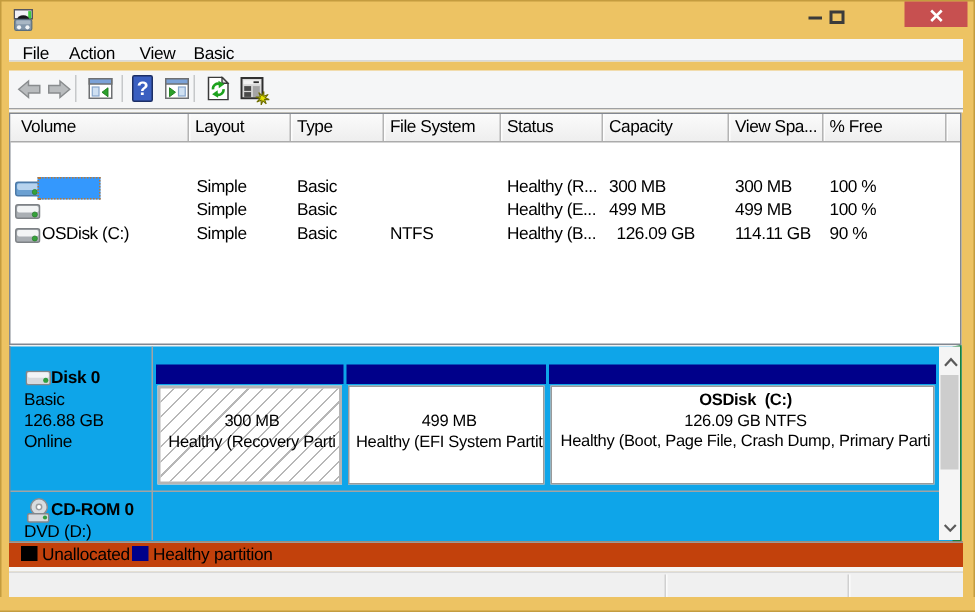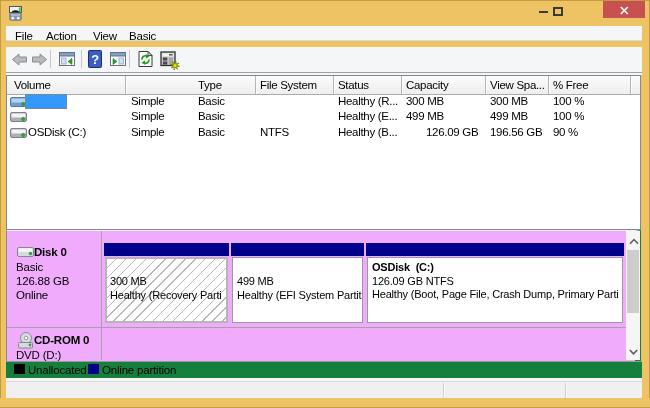--- a/index.html
+++ b/index.html
@@ -19,43 +19,43 @@
 .menuitem { position:absolute; top:4px; }
 #toolbar { position:absolute; left:6px; top:47px; width:636px; height:26px; background:#f5f6f7; border-bottom:1px solid #9fa1a3; }
 .tsep { position:absolute; top:3px; width:1px; height:18px; background:#c6c8ca; }
 #gap1 { position:absolute; left:6px; top:73px; width:636px; height:2px; background:#f5f6f7; }
 
 
 #listview { position:absolute; left:6px; top:75px; width:635px; height:155px; background:#fff; border:1px solid #828790; }
 #lvheader { position:absolute; left:0; top:0; width:633px; height:19px; background:linear-gradient(#fbfbfb,#eeeeee); border-bottom:1px solid #ababab; }
 .hcol { position:absolute; top:0; height:18px; border-right:1px solid #b4b4b4; box-shadow: 1px 0 0 #fdfdfd; }
 .hlabel { position:absolute; top:3px; left:4px; white-space:nowrap; letter-spacing:-0.3px; }
-.lvrow { position:absolute; left:0; width:633px; height:15.5px; }
+.lvrow { position:absolute; left:0; width:633px; height:15.5px;margin-top:24px; }
 .cell { position:absolute; top:1.5px; white-space:nowrap; letter-spacing:-0.3px; }
 .diskico { position:absolute; left:3px; top:2.5px; }
 
 #selbox { position:absolute; left:18px; top:0.5px; width:42px; height:15px; background:#3498fd; border:1px dotted #b5793a; }
 
 
-#lowerpane { position:absolute; left:6px; top:230px; width:635px; height:131px; background:#f0abfc; border-top:1px solid #f0f0f0; border-left:1px solid #828790; border-right:6px solid #15803d; }
+#lowerpane { position:absolute; left:6px; top:230px; width:635px; height:131px; background:#0ea5e9; border-top:1px solid #f0f0f0; border-left:1px solid #828790; border-right:6px solid #15803d;text-align:center; }
 #rowsep { position:absolute; left:0; top:96px; width:619px; height:1px; background:#a3a3a3; }
 #labelborder { position:absolute; left:94px; top:0; width:1px; height:129px; background:#a3a3a3; }
 .dlabel { position:absolute; left:9px; white-space:nowrap; }
 .pcell { position:absolute; }
 .pbar { position:absolute; left:0; top:1px; width:100%; height:13px; background:#00008a; }
 .pbody { position:absolute; left:1px; top:15px; right:1px; height:66px; background:#fff; border:1px solid #9a9a9a; padding:3px 0 0 4px; font-size:11px; letter-spacing:-0.2px; line-height:13.5px; white-space:nowrap; overflow:hidden; }
 .pbody1 { border:2px solid #b5b5b5; background:
   repeating-linear-gradient(135deg, rgba(183,183,183,0) 0px, rgba(183,183,183,0) 6px, rgba(183,183,183,1) 6px, rgba(183,183,183,1) 7px), #fff; }
 
 
 #sbar { position:absolute; left:619px; top:0; width:14px; height:129px; background:#f5f5f5; }
 #sthumb { position:absolute; left:1px; top:19px; width:12px; height:63px; background:#cdcdcd; }
 
 
-#legend { position:absolute; left:6px; top:361px; width:636px; height:17px; background:#15803d; border-top:1px solid #9b9b9b; }
+#legend { position:absolute; left:6px; top:361px; width:636px; height:17px; background:#c2410c; border-top:1px solid #9b9b9b; }
 .lsq { position:absolute; top:2px; width:11px; height:10px; }
 #gap2 { position:absolute; left:6px; top:378px; width:636px; height:3px; background:#f5f5f5; }
 
 
 #statusbar { position:absolute; left:6px; top:381px; width:636px; height:17px; background:#f0f0f0; border-top:1px solid #d9d9d9; }
 .ssep { position:absolute; top:1px; width:1px; height:15px; background:#d0d0d0; box-shadow:1px 0 0 #fbfbfb; }
 #amberbottom { position:absolute; left:0; top:398px; width:650px; height:10px; background:#edc363; box-shadow: inset 0 -1px 0 #c49c3f; }
 </style>
 </head>
 <body>
@@ -129,20 +129,23 @@
       <path d="M15.9 10.0 L15.9 13.1 L18.8 12.0 L16.7 14.2 L19.5 15.4 L16.4 15.4 L17.5 18.3 L15.3 16.2 L14.1 19.0 L14.1 15.9 L11.2 17.0 L13.3 14.8 L10.5 13.6 L13.6 13.6 L12.5 10.7 L14.7 12.8 Z" fill="#e3e300" stroke="#6b6b00" stroke-width="0.7"></path>
     </svg>
   </div>
   <div id="gap1"></div>
 
   <div id="listview">
     <div id="lvheader">
       <div class="hcol" style="left:0;width:119px">
           <span class="hlabel" style="left:7px">Volume</span>
         </div>
+      <div class="hcol" style="left:119px;width:68px">
+          <span class="hlabel">Layout</span>
+        </div>
       <div class="hcol" style="left:249px;width:78px">
           <span class="hlabel">File System</span>
         </div>
       <div class="hcol" style="left:187px;width:62px">
           <span class="hlabel">Type</span>
         </div>
       <div class="hcol" style="left:327px;width:68px">
           <span class="hlabel">Status</span>
         </div>
       <div class="hcol" style="left:395px;width:84px">
@@ -186,22 +189,22 @@
       <svg class="diskico" width="17" height="12" viewBox="0 0 17 12">
         <rect x="0.5" y="1.5" width="16" height="9" rx="1.5" fill="#aaafb4" stroke="#7e8286"></rect>
         <rect x="1.4" y="2.4" width="14.2" height="4.2" rx="1.2" fill="#f2f4f5"></rect>
         <circle cx="13.2" cy="8" r="1.7" fill="#36a23b" stroke="#2c7d30" stroke-width="0.5"></circle>
       </svg>
       <span class="cell" style="left:21px">OSDisk (C:)</span>
       <span class="cell" style="left:124px">Simple</span>
       <span class="cell" style="left:191px">Basic</span>
       <span class="cell" style="left:253px">NTFS</span>
       <span class="cell" style="left:331px">Healthy (B...</span>
-      <span class="cell" style="left:419px">126.09 GB</span>
-      <span class="cell" style="left:483px">196.56 GB</span>
+      <span class="cell" style="left:404px">126.09 GB</span>
+      <span class="cell" style="left:483px">114.11 GB</span>
       <span class="cell" style="left:546px">90 %</span>
     </div>
   </div>
 
   <div id="lowerpane">
     <div id="labelborder"></div>
     <div id="rowsep"></div>
 
     <svg class="abs" style="left:10px;top:16px" width="17" height="10" viewBox="0 0 17 10">
       <rect x="0.5" y="0.5" width="16" height="9" rx="1.5" fill="#d7dade" stroke="#84878b"></rect>
@@ -243,21 +246,21 @@
       <svg class="abs" style="left:3px;top:118px" width="9" height="6" viewBox="0 0 9 6">
           <path d="M0.8 1 L4.5 4.8 L8.2 1" fill="none" stroke="#5a5a5a" stroke-width="1.5"></path>
         </svg>
     </div>
   </div>
 
   <div id="legend">
     <div class="lsq" style="left:8px;background:#000"></div>
     <span class="abs" style="left:22px;top:1.5px">Unallocated</span>
     <div class="lsq" style="left:82px;background:#00008a"></div>
-    <span class="abs" style="left:96px;top:1.5px">Online partition</span>
+    <span class="abs" style="left:96px;top:1.5px">Healthy partition</span>
   </div>
   <div id="gap2"></div>
 
   <div id="statusbar">
     <div class="ssep" style="left:437px"></div>
     <div class="ssep" style="left:559px"></div>
   </div>
   <div id="amberbottom"></div>
 </div>
 

